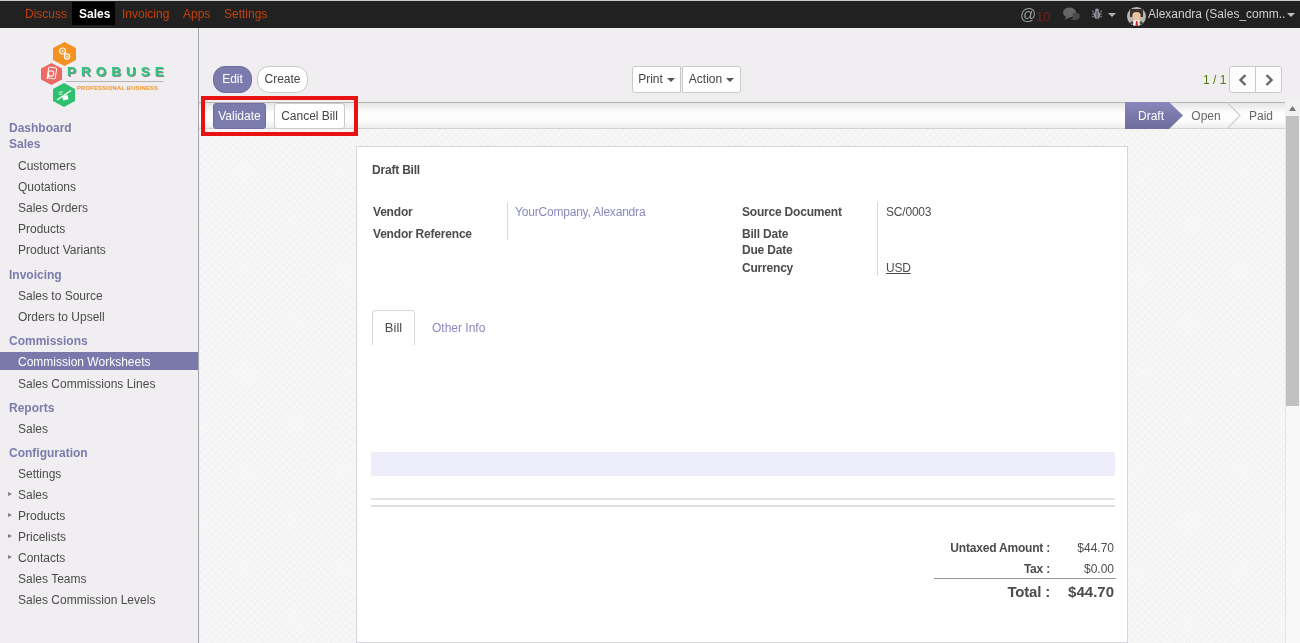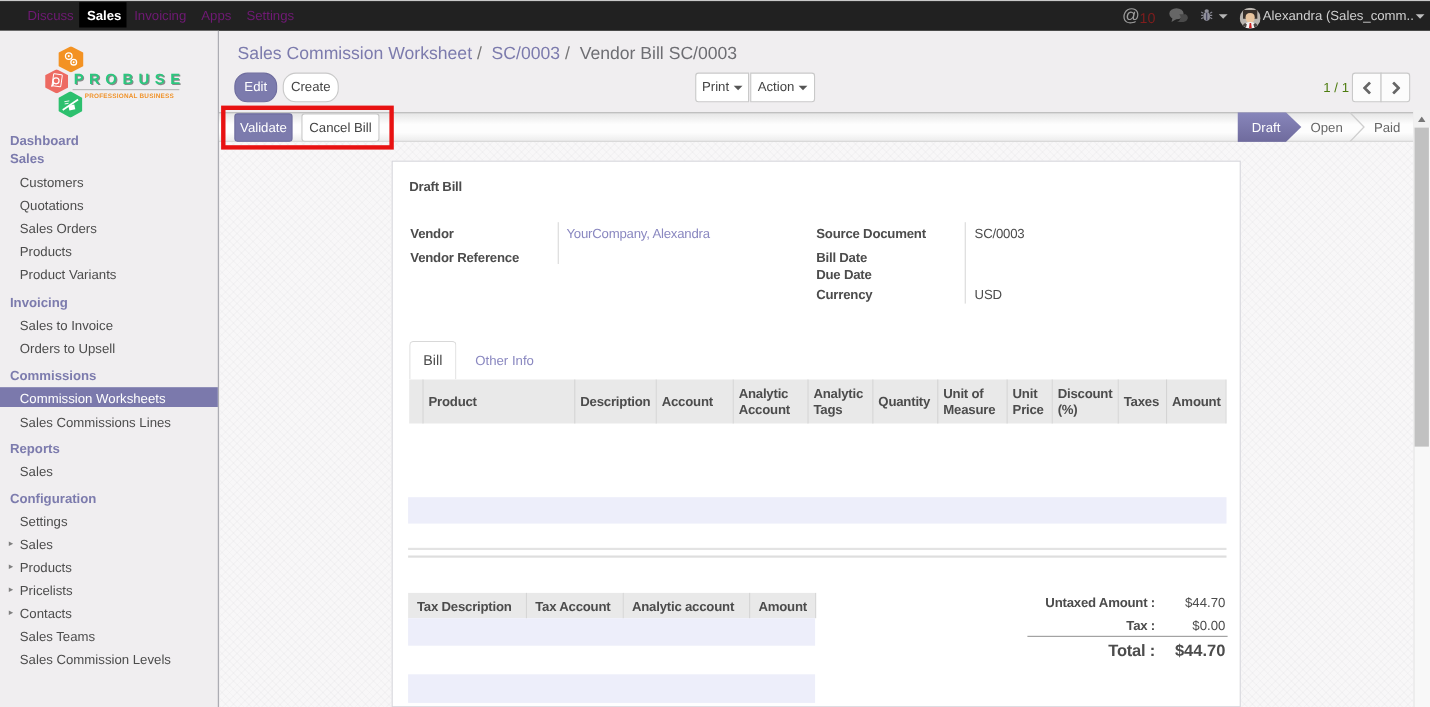--- a/index.html
+++ b/index.html
@@ -3,21 +3,21 @@
 <meta charset="utf-8">
 <style>
 * { margin:0; padding:0; box-sizing:border-box; }
 html,body { width:1300px; height:643px; overflow:hidden; }
 body { font-family:"Liberation Sans", sans-serif; background:#f0eef0; }
 #page { position:relative; width:1300px; height:643px; overflow:hidden; }
 .abs { position:absolute; }
 
 
 #topbar { left:0; top:0; width:1300px; height:28px; background:#212121; border-top:1px solid #c9c9c9; }
-.navitem { position:absolute; top:1px; height:26px; line-height:26px; font-size:12px; color:#701a75; }
+.navitem { position:absolute; top:1px; height:26px; line-height:26px; font-size:12px; color:#c2410c; }
 #nav-sales-bg { position:absolute; left:72px; top:2px; width:43px; height:23px; background:#000; }
 #nav-sales { color:#fff; font-weight:bold; }
 .nav-right { position:absolute; font-size:12px; color:#9b9b9b; }
 
 
 #sidebar { left:0; top:28px; width:199px; height:615px; background:#f0eef0; border-right:1px solid #a5a5ac; }
 .side-head { position:absolute; left:9px; font-size:12px; font-weight:bold; color:#7c7bad; white-space:nowrap; }
 .side-item { position:absolute; left:18px; font-size:12px; color:#4c4c4c; white-space:nowrap; }
 .side-caret { position:absolute; left:8px; font-size:8px; color:#7f7f7f; }
 #side-sel { position:absolute; left:0; top:352px; width:198px; height:18px; background:#7b79ac; }
@@ -164,42 +164,41 @@
   </div>
 
   <div class="side-head" style="top:121px;">Dashboard</div>
   <div class="side-head" style="top:137px;">Sales</div>
   <div class="side-item" style="top:159px;">Customers</div>
   <div class="side-item" style="top:180px;">Quotations</div>
   <div class="side-item" style="top:201px;text-align:center;">Sales Orders</div>
   <div class="side-item" style="top:222px;">Products</div>
   <div class="side-item" style="top:243px;">Product Variants</div>
   <div class="side-head" style="top:268px;">Invoicing</div>
-  <div class="side-item" style="top:289px;">Sales to Invoice</div>
+  <div class="side-item" style="top:289px;">Sales to Source</div>
   <div class="side-item" style="top:310px;">Orders to Upsell</div>
   <div class="side-head" style="top:334px;">Commissions</div>
   <div id="side-sel"></div>
   <div id="side-sel-text">Commission Worksheets</div>
   <div class="side-item" style="top:377px;">Sales Commissions Lines</div>
   <div class="side-head" style="top:401px;">Reports</div>
   <div class="side-item" style="top:422px;">Sales</div>
   <div class="side-head" style="top:446px;">Configuration</div>
   <div class="side-item" style="top:467px;">Settings</div>
   <div class="side-caret" style="top:489px;">▸</div>
   <div class="side-item" style="top:488px;">Sales</div>
   <div class="side-caret" style="top:510px;">▸</div>
   <div class="side-item" style="top:509px;">Products</div>
   <div class="side-caret" style="top:531px;">▸</div>
   <div class="side-item" style="top:530px;">Pricelists</div>
   <div class="side-caret" style="top:552px;">▸</div>
   <div class="side-item" style="top:551px;">Contacts</div>
   <div class="side-item" style="top:572px;">Sales Teams</div>
   <div class="side-item" style="top:593px;">Sales Commission Levels</div>
 
-  <div class="abs" id="breadcrumb"><a>Sales Commission Worksheet</a> /&nbsp; <a>SC/0003</a> /&nbsp; <span style="color:#6e6e73;">Vendor Bill SC/0003</span></div>
 
   <div class="btn btn-purple" style="left:213px; top:66px; width:39px;">Edit</div>
   <div class="btn btn-white" style="left:257px; top:66px; width:51px;">Create</div>
   <div class="btn btn-white" style="left:632px; top:66px; width:49px; border-radius:3px 0 0 3px;">Print<span class="caret-down"></span></div>
   <div class="btn btn-white" style="left:682px; top:66px; width:59px; border-radius:0 3px 3px 0;">Action<span class="caret-down"></span></div>
   <div class="abs" style="left:1203px; top:73px; font-size:12px; color:#4d7c0f;">1 / 1</div>
   <div class="btn btn-white" style="left:1229px; top:66px; width:27px; border-radius:3px 0 0 3px; background:#fcfcfc;">
     <svg width="8" height="12" viewBox="0 0 8 12" style="margin-top:7px;">
         <path d="M6.5 1 L1.5 6 L6.5 11" stroke="#666" stroke-width="2.4" fill="none"></path>
       </svg>
@@ -236,21 +235,21 @@
   <div class="lbl" style="left:373px; top:205px;">Vendor</div>
   <div class="val link" style="left:515px; top:205px;">YourCompany, Alexandra</div>
   <div class="lbl" style="left:373px; top:227px;">Vendor Reference</div>
   <div class="vline" style="left:507px; top:202px; height:38px;"></div>
 
   <div class="lbl" style="left:742px; top:205px;">Source Document</div>
   <div class="val" style="left:886px; top:205px;">SC/0003</div>
   <div class="lbl" style="left:742px; top:227px;">Bill Date</div>
   <div class="lbl" style="left:742px; top:243px;">Due Date</div>
   <div class="lbl" style="left:742px; top:261px;">Currency</div>
-  <div class="val" style="left:886px; top:261px;">USD</div>
+  <div class="val" style="left:886px; top:261px;text-decoration:underline;">USD</div>
   <div class="vline" style="left:877px; top:202px; height:74px;"></div>
 
   <div class="abs" id="tab-bill">Bill</div>
   <div class="abs" id="tab-other">Other Info</div>
 
   <table id="tbl-main">
     <colgroup>
       <col style="width:12px">
         <col style="width:138px">
         <col style="width:74px">
@@ -258,66 +257,27 @@
       <col style="width:68px">
         <col style="width:59px">
         <col style="width:59px">
         <col style="width:63px">
       <col style="width:41px">
         <col style="width:60px">
         <col style="width:44px">
         <col style="width:54px">
     </colgroup>
     <tbody>
-        <tr>
-      <th></th>
-          <th>Product</th>
-          <th>Description</th>
-          <th>Account</th>
-          <th>Analytic Account</th>
-          <th>Analytic Tags</th>
-      <th>Quantity</th>
-          <th>Unit of Measure</th>
-          <th>Unit Price</th>
-          <th>Discount (%)</th>
-          <th>Taxes</th>
-          <th>Amount</th>
-    </tr>
   </tbody>
     </table>
 
   <div class="abs rowlav" style="left:371px; top:452px; width:744px; height:24px;"></div>
   <div class="abs" style="left:371px; top:498px; width:744px; height:2px; background:#e3e3e3;"></div>
   <div class="abs" style="left:371px; top:505px; width:744px; height:2px; background:#dedede;"></div>
 
-  <table id="tbl-tax">
-    <colgroup>
-        <col style="width:107px">
-        <col style="width:88px">
-        <col style="width:115px">
-        <col style="width:60px">
-      </colgroup>
-    <tbody>
-        <tr>
-          <th>Tax Description</th>
-          <th>Tax Account</th>
-          <th>Analytic account</th>
-          <th>Amount</th>
-        </tr>
-    <tr class="rowlav">
-          <td colspan="4"></td>
-        </tr>
-    <tr>
-          <td colspan="4" style="height:26px;"></td>
-        </tr>
-    <tr class="rowlav">
-          <td colspan="4" style="height:26px;"></td>
-        </tr>
-  </tbody>
-    </table>
 
   <div class="tot-lbl" style="left:900px; top:541px; width:150px;">Untaxed Amount :</div>
   <div class="tot-val" style="left:1014px; top:541px; width:100px;">$44.70</div>
   <div class="tot-lbl" style="left:900px; top:562px; width:150px;">Tax :</div>
   <div class="tot-val" style="left:1014px; top:562px; width:100px;">$0.00</div>
   <div class="abs" style="left:934px; top:578px; width:182px; height:1px; background:#999;"></div>
   <div class="tot-lbl" style="left:900px; top:583px; width:150px; font-size:15px;">Total :</div>
   <div class="tot-val" style="left:1014px; top:583px; width:100px; font-size:15px; font-weight:bold;">$44.70</div>
 
   <div class="abs" id="sb-track"></div>

